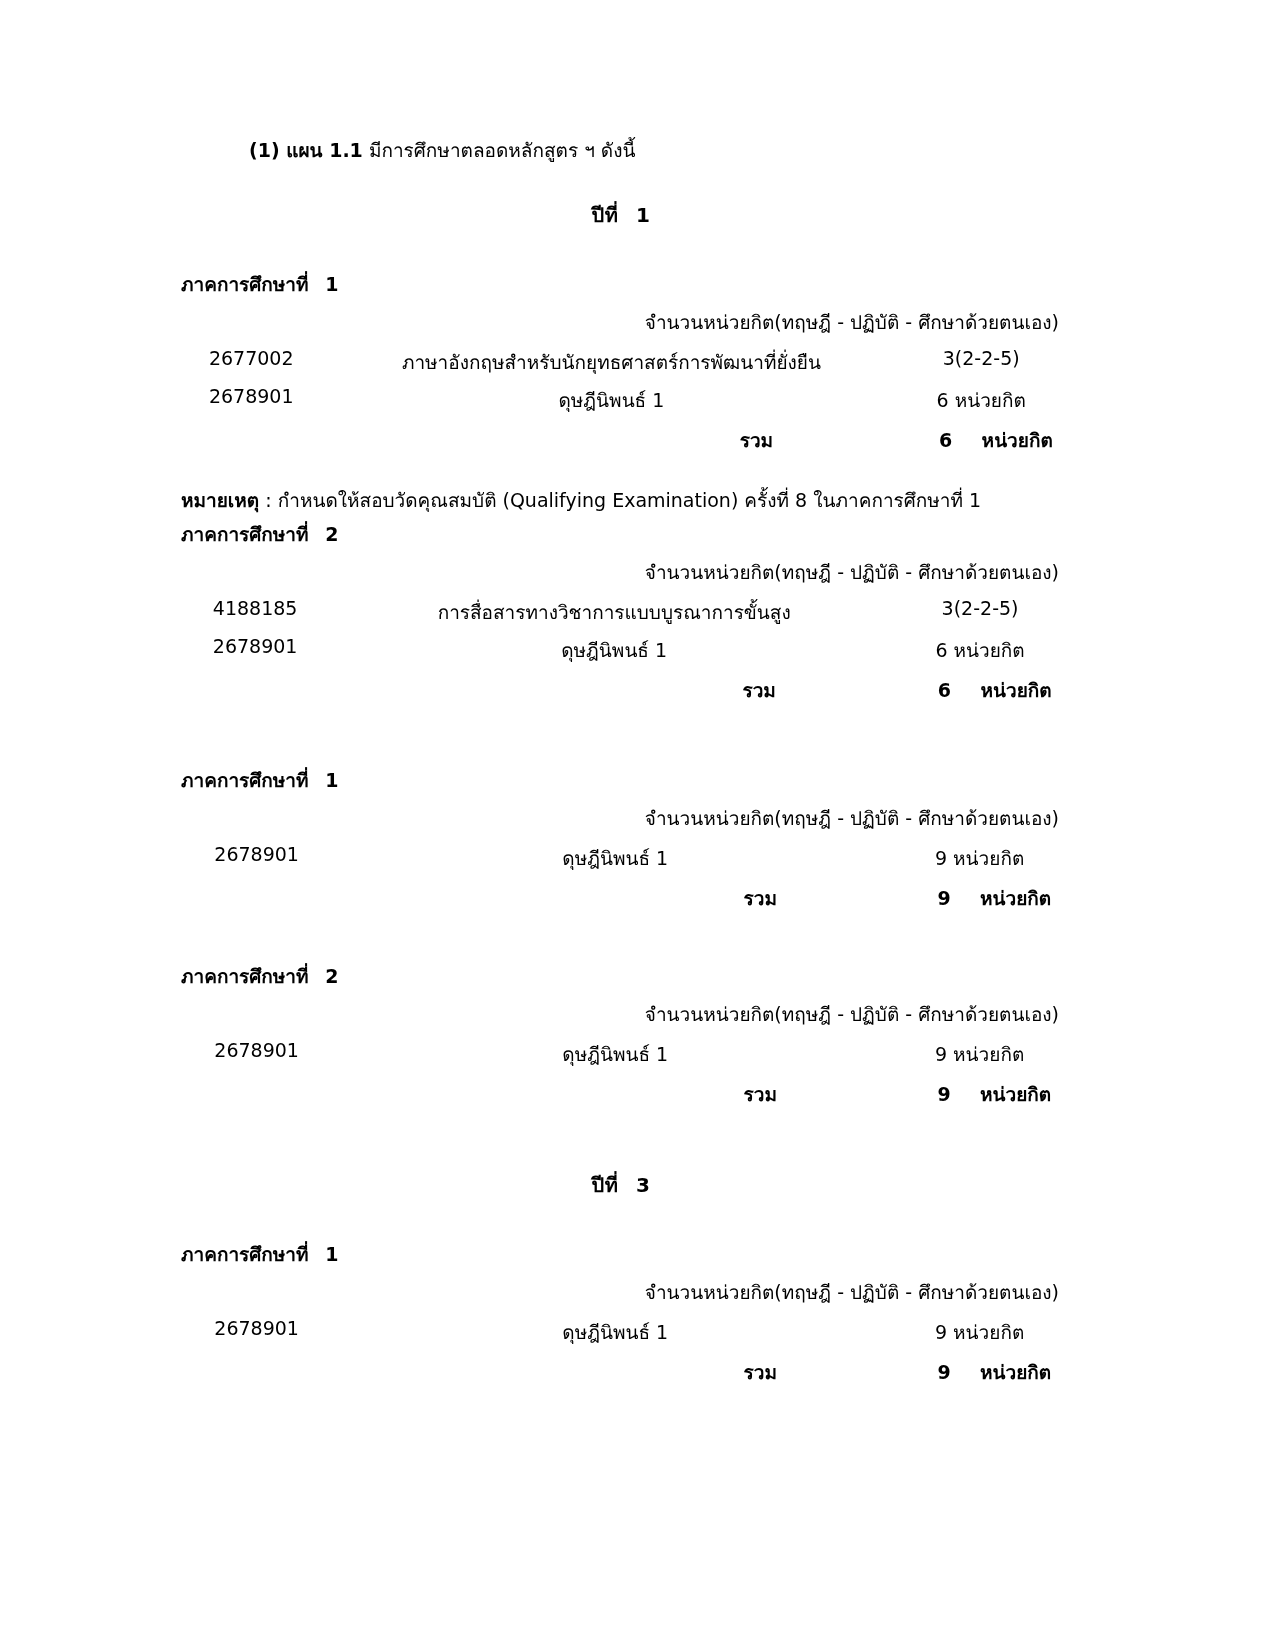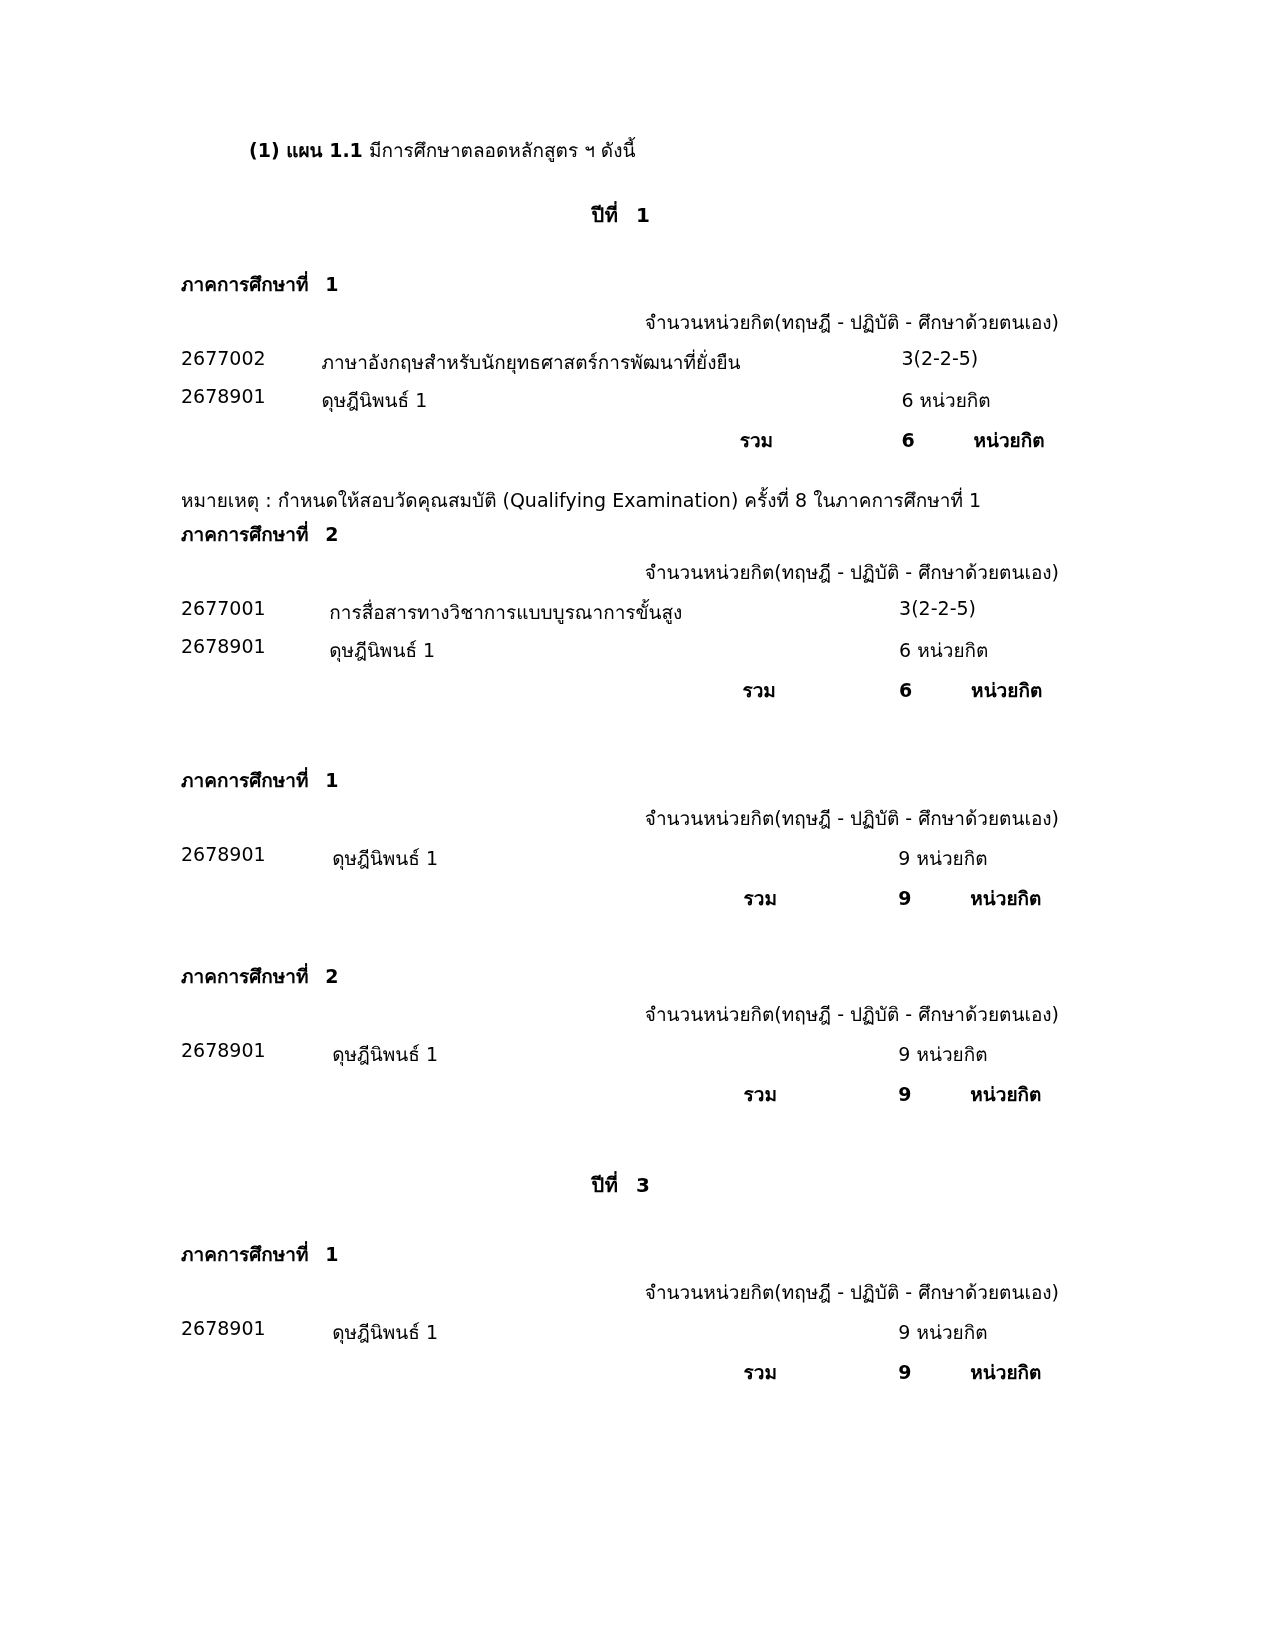--- a/index.html
+++ b/index.html
@@ -61,20 +61,21 @@
   }
 
   table.courses {
     border-collapse: collapse;
     width: 100%;
     font-size: 19px;
   }
   table.courses td {
     padding: 4px 0;
     vertical-align: top;
+    text-align: center;
   }
   td.code {
     width: 210px;
     padding-left: 75px;
     white-space: nowrap;
   }
   td.title {
     width: 490px;
     white-space: nowrap;
   }
@@ -98,21 +99,21 @@
     font-weight: bold;
   }
   tr.total td.credits .n { display: inline-block; width: 72px; }
   tr.total td.credits .u { }
 
   .note {
     font-size: 19px;
     margin: 26px 0 4px 0;
     white-space: nowrap;
   }
-  .note b { font-weight: normal; }
+  .note b { font-weight: bold; }
 
   .block { margin-bottom: 0; }
   .spacer-lg { height: 56px; }
   .spacer-md { height: 44px; }
 </style>
 </head>
 <body>
 
 <div class="page">
   <div class="doc">
@@ -162,21 +163,21 @@
 
     <div class="block">
       <div class="sem-head">
         <span>ภาคการศึกษาที่</span>
         <span class="num">2</span>
       </div>
       <div class="credit-header">จำนวนหน่วยกิต(ทฤษฎี - ปฏิบัติ - ศึกษาด้วยตนเอง)</div>
       <table class="courses">
         <tbody>
             <tr>
-          <td class="code">2677001</td>
+          <td class="code">4188185</td>
           <td class="title">การสื่อสารทางวิชาการแบบบูรณาการขั้นสูง</td>
           <td class="credits">3(2-2-5)</td>
         </tr>
         <tr>
           <td class="code">2678901</td>
           <td class="title">ดุษฎีนิพนธ์ 1</td>
           <td class="credits">6 หน่วยกิต</td>
         </tr>
         <tr class="total">
           <td class="code"></td>

